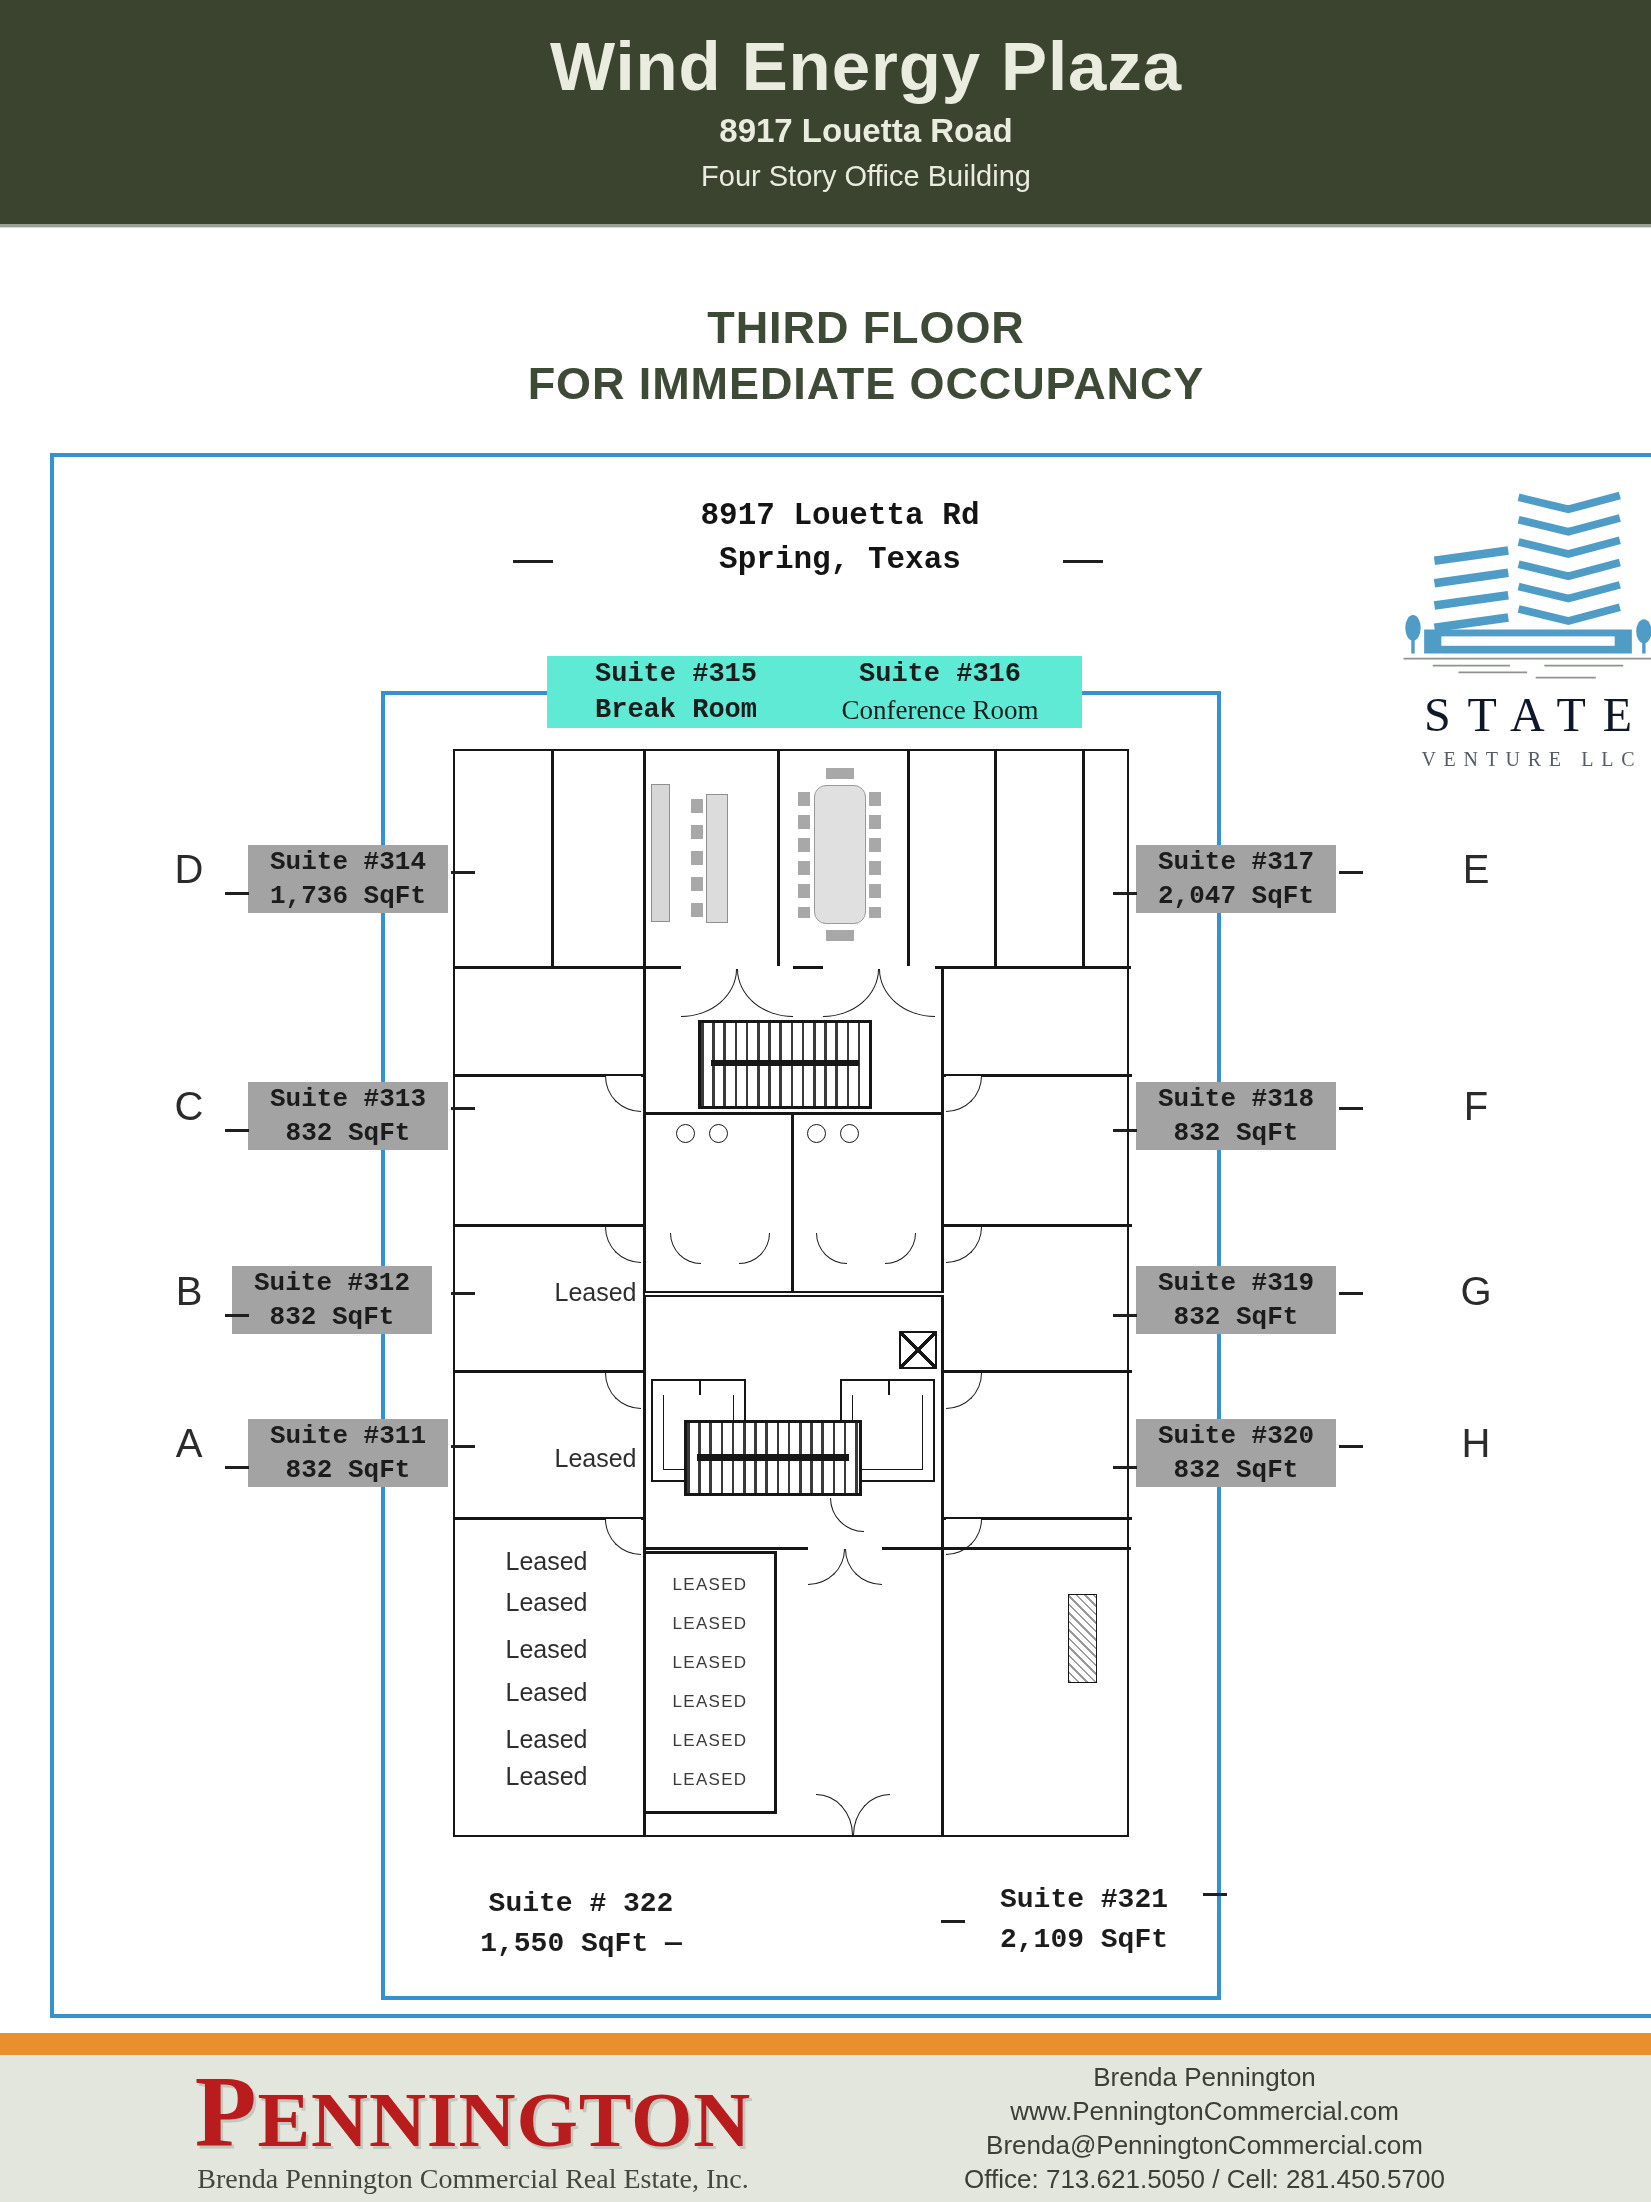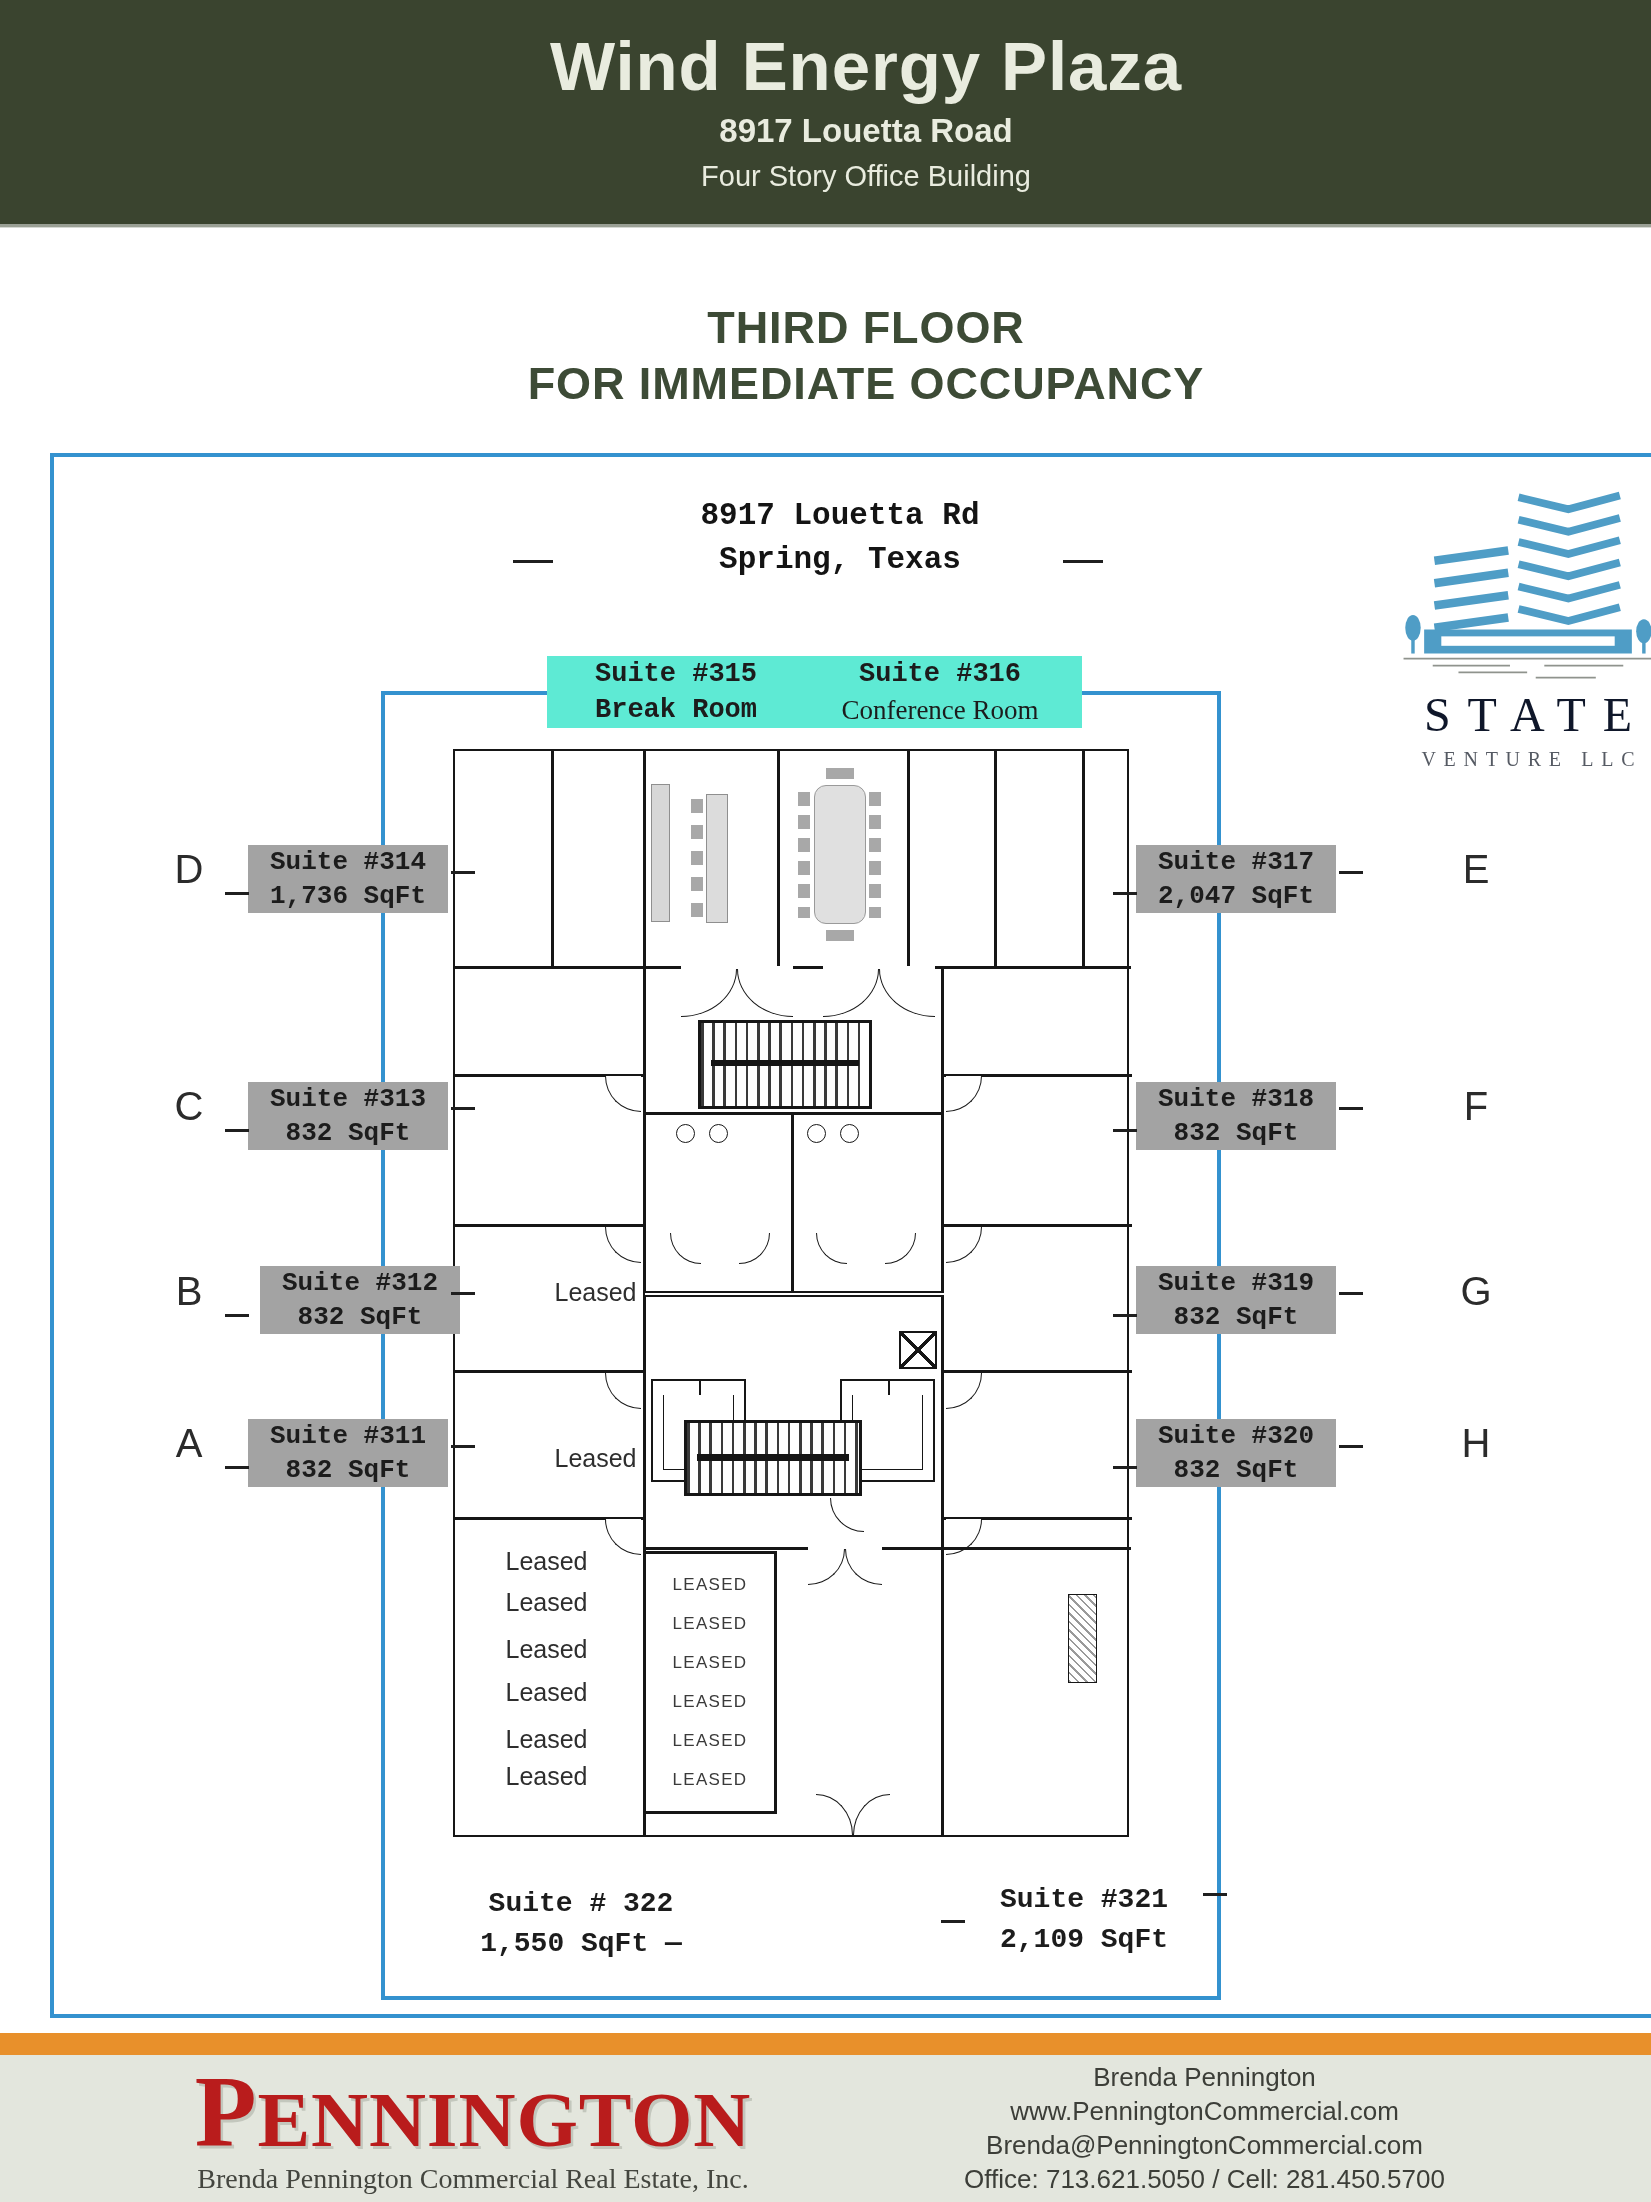--- a/index.html
+++ b/index.html
@@ -253,21 +253,21 @@
 <div class="suite-label" style="left:248px;top:845px;">
   <div>Suite #314</div>
   <div>1,736 SqFt</div>
 </div>
 <div class="letter" style="left:163px;top:1084px;">C</div>
 <div class="suite-label" style="left:248px;top:1082px;">
   <div>Suite #313</div>
   <div>832 SqFt</div>
 </div>
 <div class="letter" style="left:163px;top:1269px;">B</div>
-<div class="suite-label" style="left:260px;top:1266px;">
+<div class="suite-label" style="left:232px;top:1266px;">
   <div>Suite #312</div>
   <div>832 SqFt</div>
 </div>
 <div class="letter" style="left:163px;top:1421px;">A</div>
 <div class="suite-label" style="left:248px;top:1419px;">
   <div>Suite #311</div>
   <div>832 SqFt</div>
 </div>
 
 <div class="suite-label" style="left:1136px;top:845px;">

